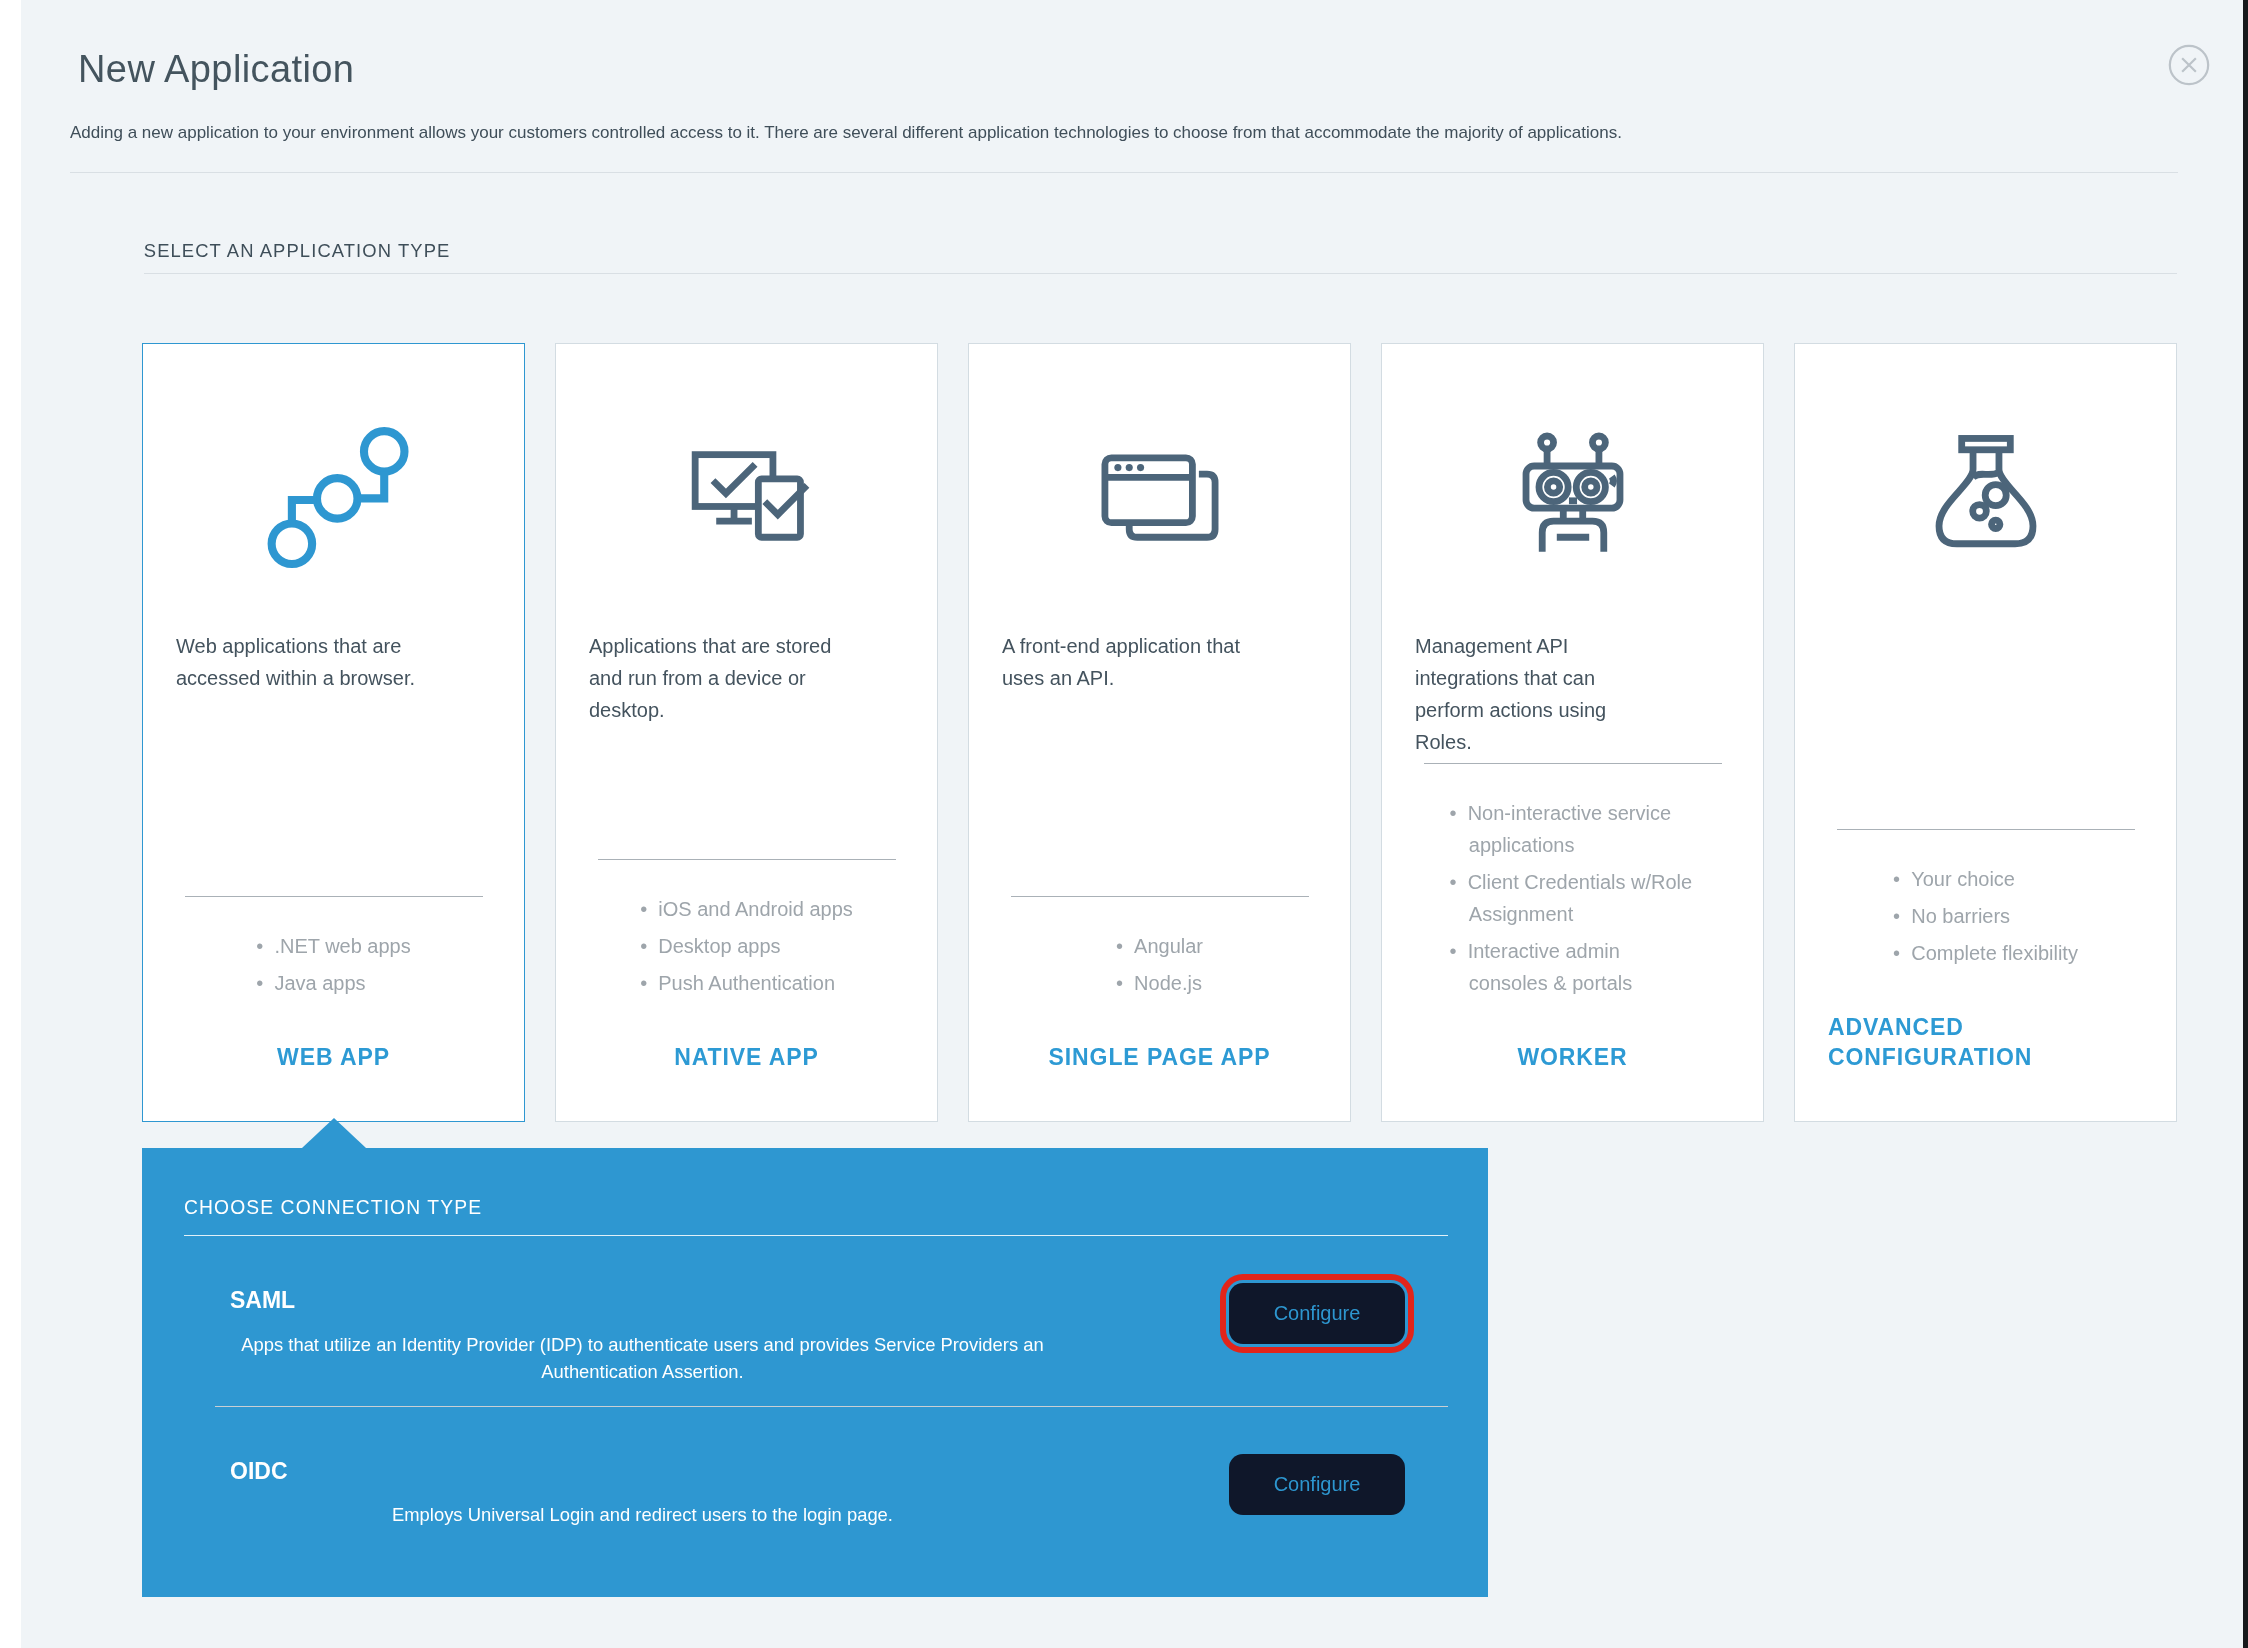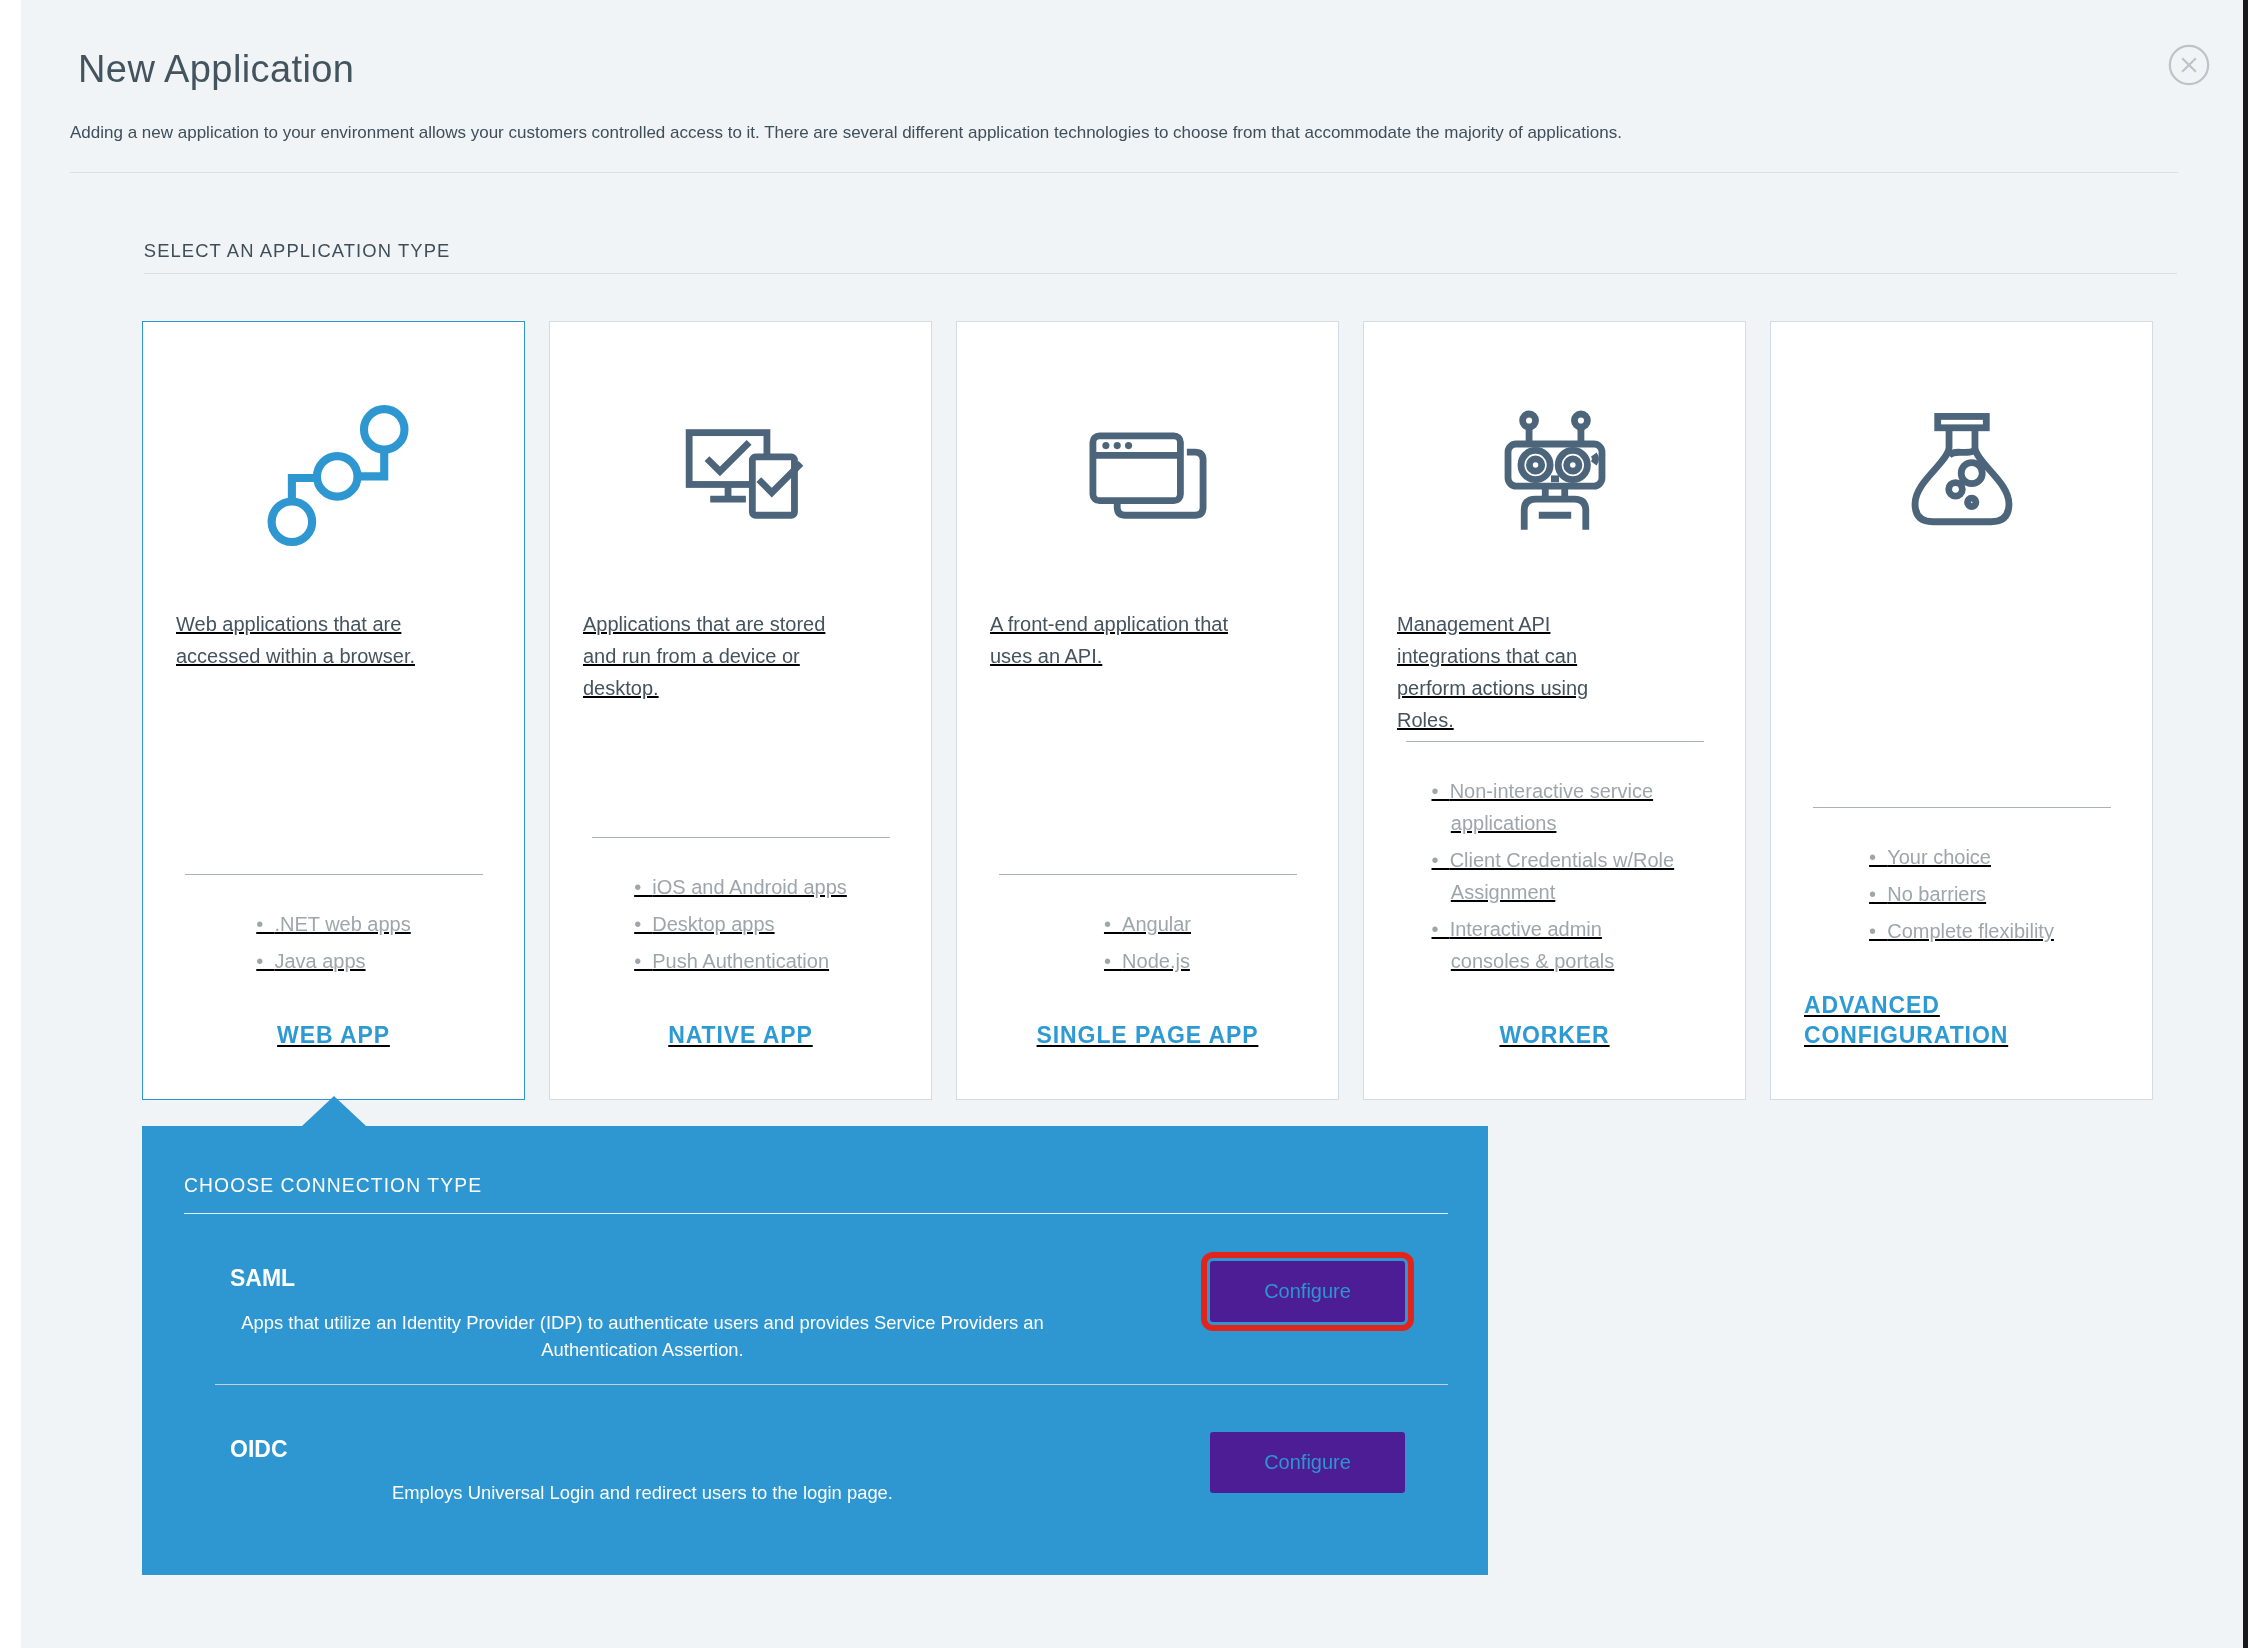--- a/index.html
+++ b/index.html
@@ -33,21 +33,21 @@
 
   
   .content { margin-left:142px; width:2035px; }
   .section-heading {
     margin:67px 0 0 1.8px; font-size:18.4px; font-weight:400;
     letter-spacing:1.1px; color:#3E4E59;
     padding-bottom:11px; border-bottom:1.8px solid #D9DFE4;
   }
 
   
-  .cards { display:flex; gap:24px; margin-top:47px;text-decoration:underline; }
+  .cards { display:flex; gap:30px; margin-top:69px; }
   .card {
     box-sizing:border-box;
     width:383px; height:779px;
     background:#ffffff;
     border:1.8px solid #D3DCE2;
     display:flex; flex-direction:column;
     padding:0 33px 49px 33px;
     cursor:pointer;
   }
   .card.selected { border-color:#2E97D1; }
@@ -92,22 +92,22 @@
     margin:0; font-size:19.3px; font-weight:400; letter-spacing:1.1px;
     color:#ffffff; line-height:21px;
     padding-bottom:17.6px; border-bottom:1.8px solid rgba(255,255,255,0.85);
   }
   .conn-row { position:relative; padding:51px 0 21px 46px; }
   .conn-title { font-size:23px; font-weight:700; color:#ffffff; line-height:26px; }
   .conn-desc  { margin-top:17.6px; max-width:825px; font-size:18.4px; line-height:27px; color:#ffffff;text-align:center; }
   .panel-divider { margin:0 0 0 31px; border-bottom:1.8px solid #C9CFD4; }
   .conn-btn {
     position:absolute; top:47px; right:43px;
-    width:195px; height:61px;
-    background:#4c1d95; border:none; border-radius:3px;
+    width:176px; height:61px;
+    background:#0f172a; border:none; border-radius:14px;
     font-family:"Liberation Sans", sans-serif;
     font-size:20px; color:#2D96CF;
     cursor:pointer;
   }
   .conn-btn.highlighted { outline:6.1px solid #E1251B; outline-offset:3.5px; }
   .icon-lib svg, .card-icon svg { fill:none; }
 </style>
 </head>
 <body>
 

